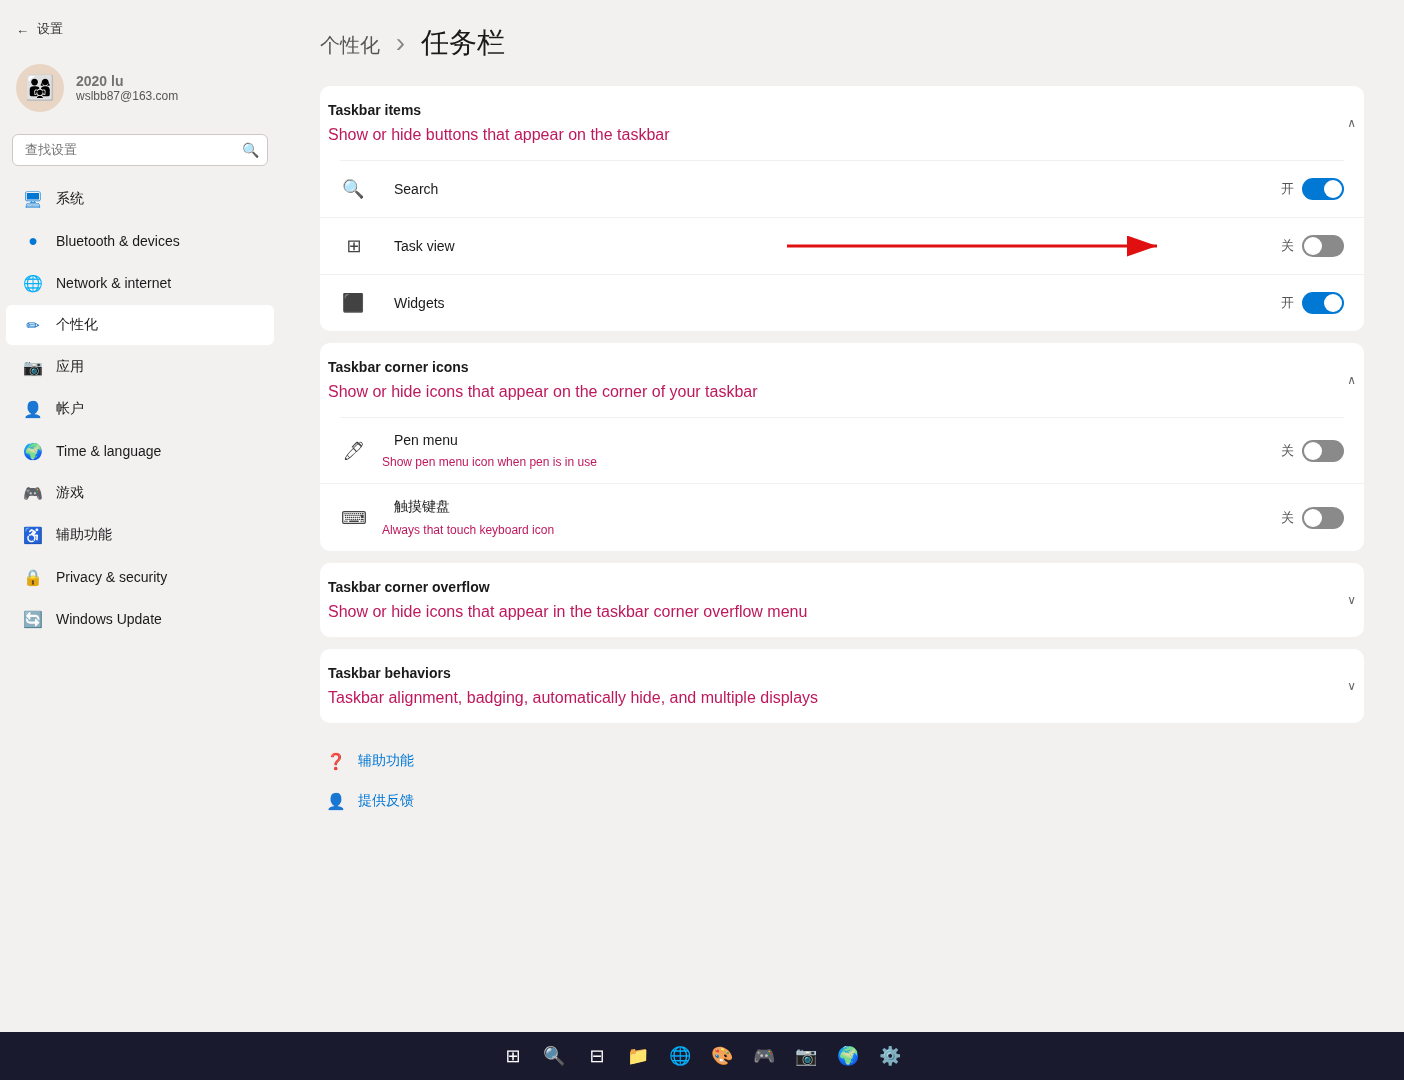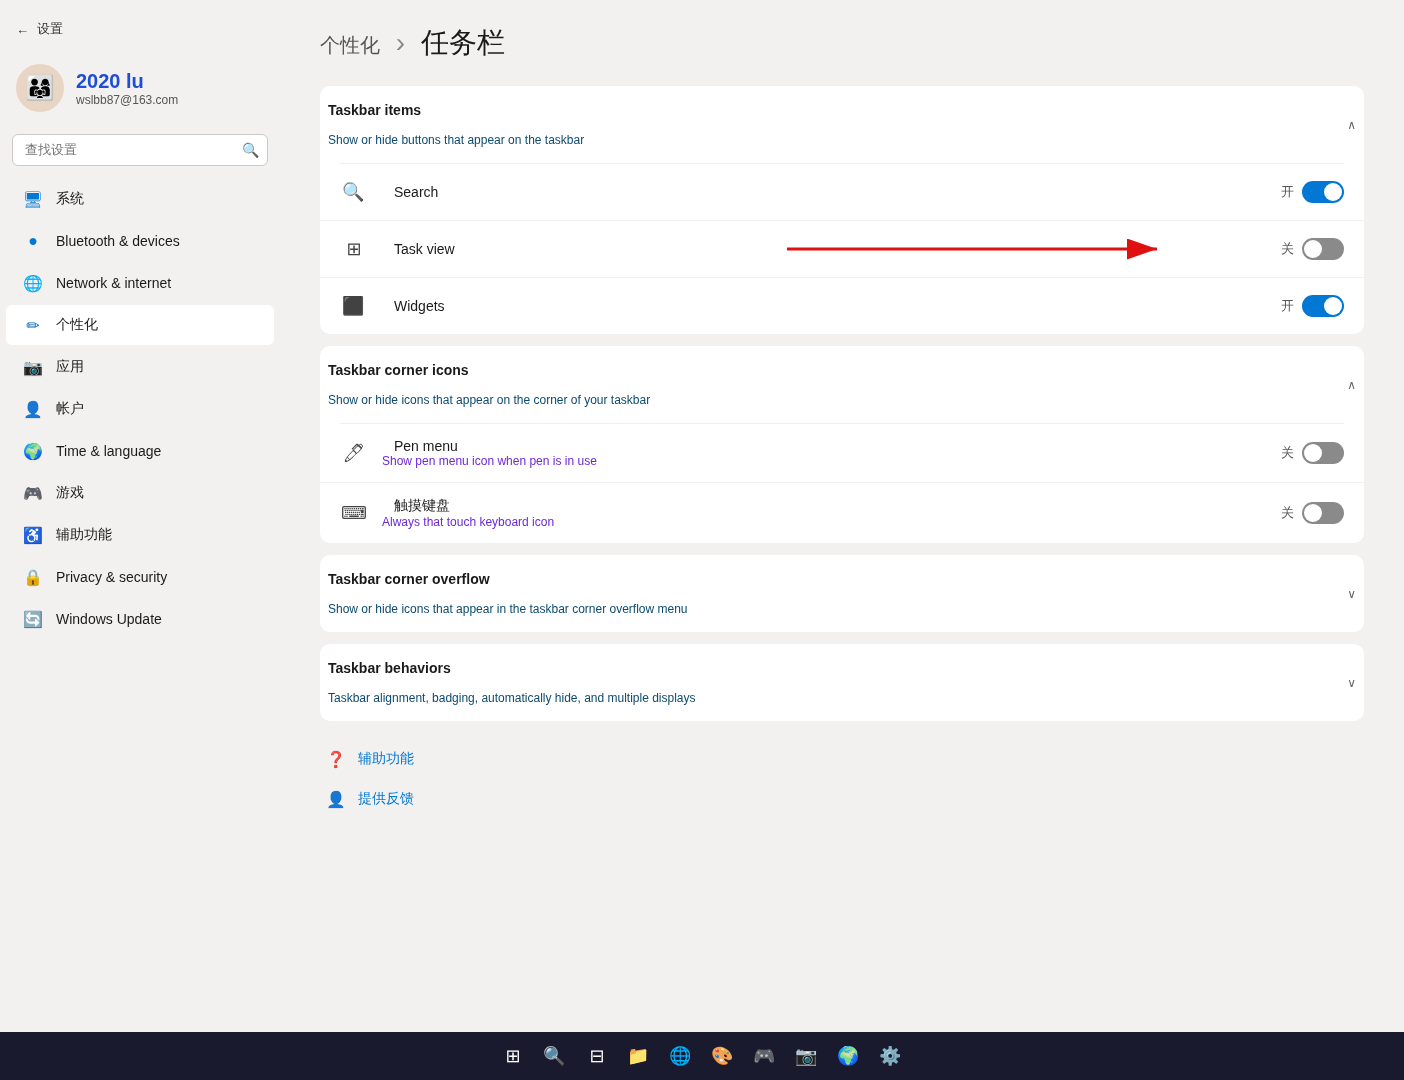--- a/index.html
+++ b/index.html
@@ -55,21 +55,21 @@
       border-radius: 50%;
       background: #e8d5c4;
       overflow: hidden;
       display: flex;
       align-items: center;
       justify-content: center;
       font-size: 24px;
     }
 
     .user-info { display: flex; flex-direction: column; }
-    .user-name { font-size: 20px; font-weight: 600; color: #1d4ed8; }
+    .user-name { font-size: 14px; font-weight: 600; color: #737373; }
     .user-email { font-size: 12px; color: #555; }
 
     .search-box {
       margin: 0 12px 12px;
       position: relative;
     }
 
     .search-box input {
       width: 100%;
       padding: 7px 32px 8px 12px;
@@ -142,21 +142,21 @@
 
     .section-header {
       display: flex;
       justify-content: space-between;
       align-items: center;
       padding: 16px 8px;
       cursor: pointer;
     }
 
     .section-title { font-size: 14px; font-weight: 600; color: #1a1a1a; }
-    .section-subtitle { font-size: 12px; color: #0c4a6e; margin-top: 15px; }
+    .section-subtitle { font-size: 16px; color: #be185d; margin-top: 8px; }
 
     .chevron { font-size: 12px; color: #666; }
 
     .section-divider {
       height: 1px;
       background: #f0f0f0;
       margin: 0 20px;
     }
 
     .setting-row {
@@ -176,21 +176,21 @@
       display: flex;
       align-items: center;
       justify-content: center;
       font-size: 18px;
       flex-shrink: 0;
       color: #444;
     }
 
     .setting-info { flex: 1; }
     .setting-name { font-size: 14px; color: #1a1a1a; margin-left: 12px; }
-    .setting-desc { font-size: 12px; color: #6d28d9; margin-top: 0; }
+    .setting-desc { font-size: 12px; color: #be185d; margin-top: 7px; }
 
     .toggle-area {
       display: flex;
       align-items: center;
       gap: 8px;
     }
 
     .toggle-label {
       font-size: 13px;
       color: #555;

